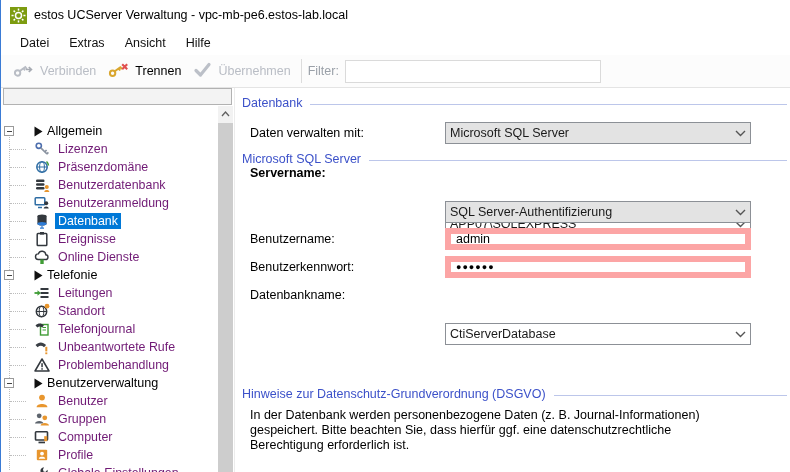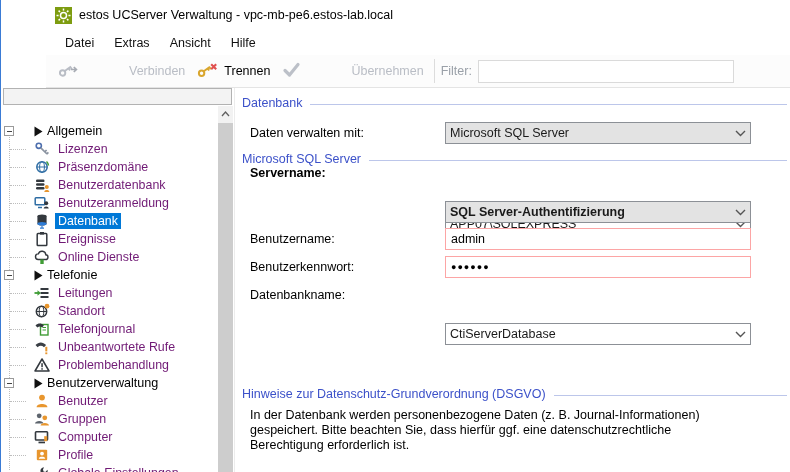--- a/index.html
+++ b/index.html
@@ -1,36 +1,36 @@
 <!DOCTYPE html>
 <html><head>
 <meta charset="utf-8">
 <style>
   * { margin:0; padding:0; box-sizing:border-box; }
   html,body { width:790px; height:472px; overflow:hidden; }
   body {
     font-family:"Liberation Sans","DejaVu Sans",sans-serif;
     font-size:12.5px; color:#1a1a1a; background:#fff;
   }
-  #window { position:relative; width:790px; height:472px; background:#fff; border-left:1px solid #3a7bd5;padding-left:45px; }
+  #window { position:relative; width:790px; height:472px; background:#fff; border-left:1px solid #3a7bd5; }
 
   
   #titlebar { height:30px; display:flex; align-items:center; padding-left:9px; background:#fff; }
   #app-icon { width:17px; height:17px; background:#7d9c10; display:inline-flex; align-items:center; justify-content:center; margin-right:7px; flex:0 0 auto; }
   #title-text { font-size:12.5px; color:#000; }
 
   
   #menubar { height:25px; display:flex; align-items:center; padding-left:9px; background:#fff; }
   .menu-item { padding:3px 10px; color:#111; cursor:default; }
 
   
   #toolbar { height:33px; display:flex; align-items:center; background:#fcfcfc; border-bottom:1px solid #e4e4e4; padding-left:6px; }
   .tb-btn { display:flex; align-items:center; gap:5px; background:none; border:none; font:inherit; padding:4px 6px; cursor:default; }
   .tb-btn .lbl { font-size:12.5px; }
-  .tb-btn.disabled .lbl { color:#b9bdc5;margin-left:44px; }
+  .tb-btn.disabled .lbl { color:#b9bdc5; }
   .tb-btn.enabled .lbl { color:#000; }
   .tb-sep { width:1px; height:24px; background:#dcdcdc; margin:0 6px 0 4px; }
   #filter-label { color:#9aa0a8; margin-right:6px; }
   #filter-input { width:256px; height:23px; border:1px solid #dadada; background:#fff; font:inherit; padding:2px 4px; outline:none; }
 
   
   #content { position:absolute; top:88px; left:0; right:0; bottom:0; display:flex; }
 
   
   #left-panel { position:relative; width:234px; flex:0 0 234px; background:#fff; border-right:1px solid #ececec; }
@@ -57,21 +57,21 @@
   .section-hd { position:absolute; left:7px; right:3px; display:flex; align-items:center; gap:8px; }
   .section-title { color:#3c51c9; font-size:12.5px; white-space:nowrap; }
   .section-line { flex:1; height:1px; background:#bcc6ea; margin-top:2px; }
   .f-label { position:absolute; left:15px; width:190px; font-size:12.5px; color:#000; line-height:22px; }
   .f-ctrl { position:absolute; left:210px; width:306px; height:22px; }
   .combo { display:flex; align-items:center; border:1px solid #8c9096; font-size:12.5px; padding:0 4px; height:22px; }
   .combo .val { flex:1; overflow:hidden; white-space:nowrap; }
   .combo.gray { background:#e3e3e3; }
   .combo.white { background:#fff;margin-top:39px; }
   .chev { flex:0 0 auto; margin-left:4px; }
-  .txt-input { width:306px; height:22px; border:1px solid #fca5a5; background:#fff; font:inherit; font-size:12.5px; padding:0 5px; outline:none; }
+  .txt-input { width:306px; height:22px; border:6px solid #fca5a5; background:#fff; font:inherit; font-size:12.5px; padding:0 5px; outline:none; }
   #privacy-text { position:absolute; left:15px; top:320px; width:478px; font-size:12.5px; color:#000; line-height:15px; }
 </style>
 </head>
 <body>
 
 <div id="window">
 
   <div id="titlebar">
     <span id="app-icon">
       <svg width="17" height="17" viewBox="0 0 17 17">
@@ -357,21 +357,21 @@
       <div class="f-label" style="top:74px;font-weight:bold;">Servername:</div>
       <div class="f-ctrl" style="top:86px;">
         <div class="combo white">
           <span class="val">APP07\SQLEXPRESS</span>
           <svg class="chev" width="11" height="7" viewBox="0 0 11 7">
             <path d="M1 1l4.5 4.5L10 1" fill="none" stroke="#555" stroke-width="1.4"></path>
             </svg>
         </div>
       </div>
 
-      <div class="f-ctrl" style="top:113px;font-weight:bold;">
+      <div class="f-ctrl" style="top:113px;">
         <div class="combo gray">
           <span class="val">SQL Server-Authentifizierung</span>
           <svg class="chev" width="11" height="7" viewBox="0 0 11 7">
             <path d="M1 1l4.5 4.5L10 1" fill="none" stroke="#555" stroke-width="1.4"></path>
             </svg>
         </div>
       </div>
 
       <div class="f-label" style="top:140px;">Benutzername:</div>
       <input class="f-ctrl txt-input" style="top: 140px;" type="text" value="admin">

